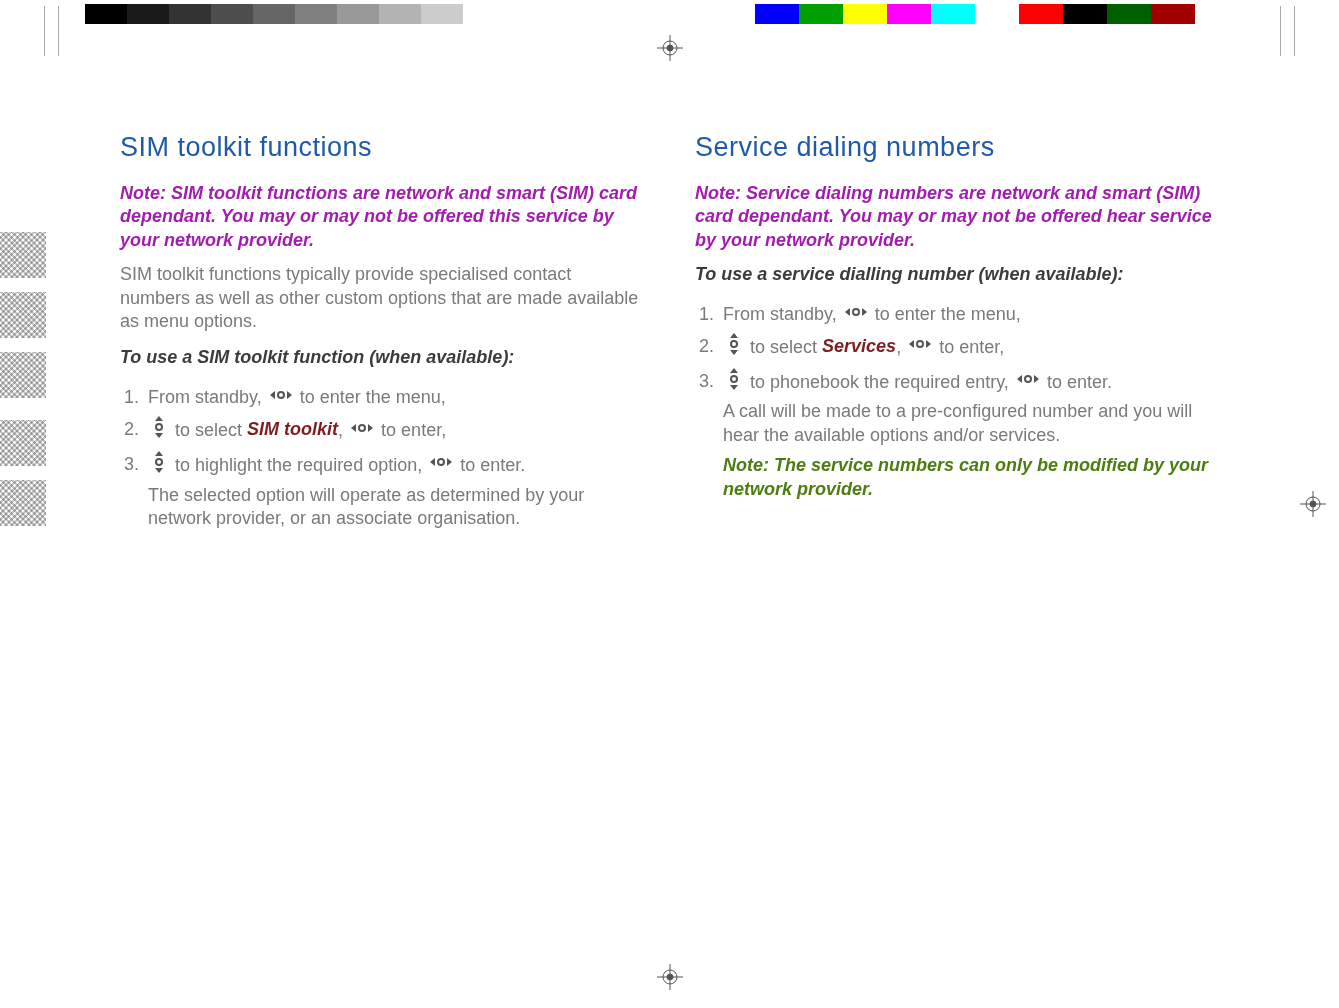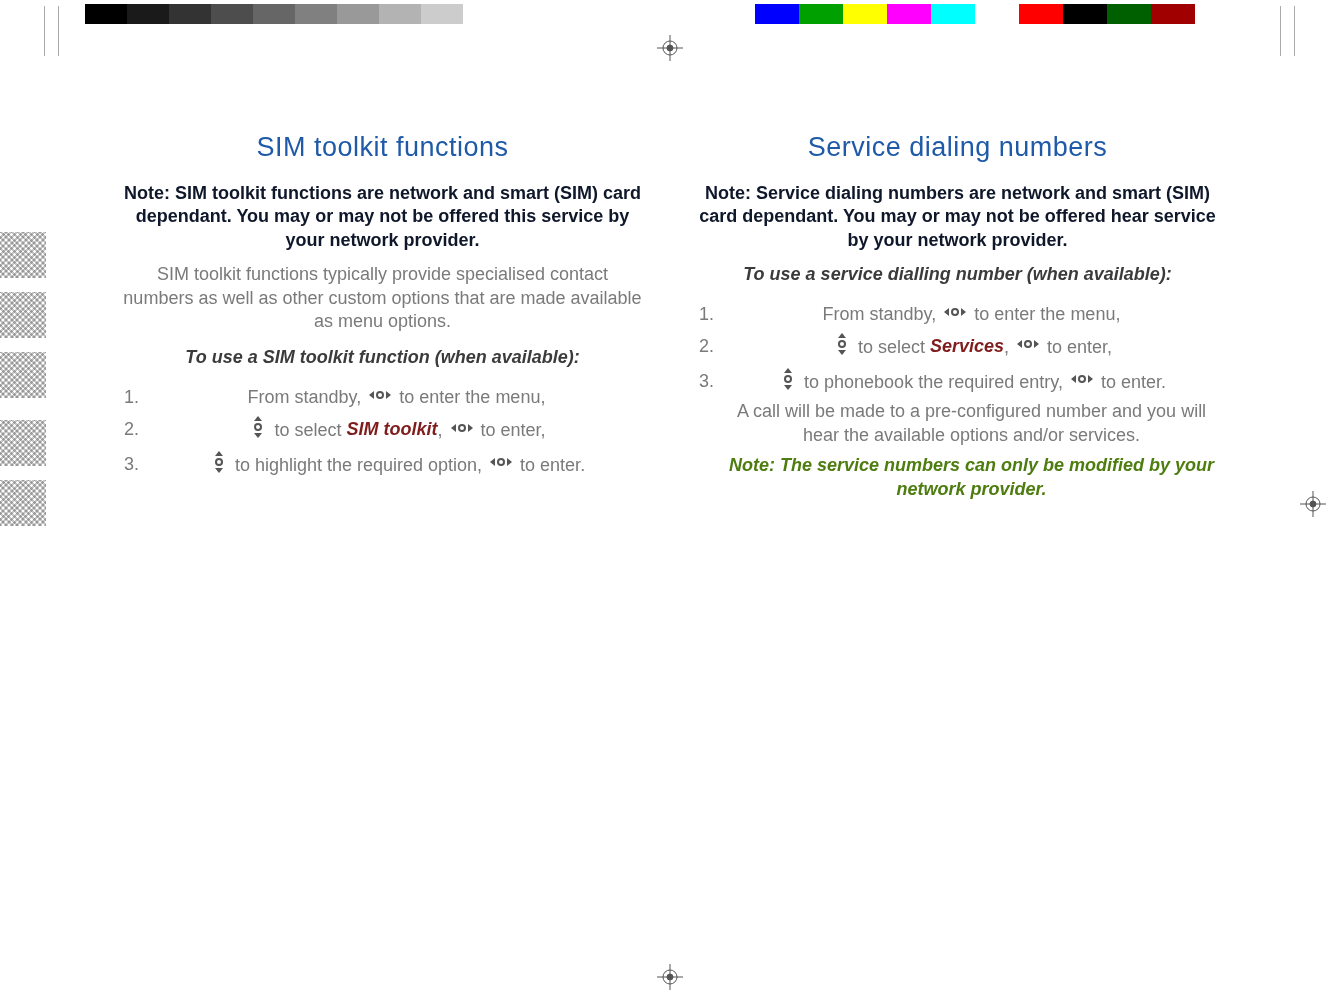--- a/index.html
+++ b/index.html
@@ -13,23 +13,23 @@
   .color-bar span{width:44px;}
   .cross{position:absolute;top:35px;left:50%;transform:translateX(-50%);}
   .cross-left{position:absolute;top:50%;left:13px;transform:translateY(-50%);}
   .cross-right{position:absolute;top:50%;right:13px;transform:translateY(-50%);}
   .cross-bottom{position:absolute;bottom:18px;left:50%;transform:translateX(-50%);}
   .cross svg,.cross-left svg,.cross-right svg,.cross-bottom svg{display:block;}
   .trim-v{position:absolute;width:1px;background:#aaa;}
   
   .page{position:absolute;top:130px;left:120px;width:1100px;}
   .cols{display:flex;gap:50px;}
-  .col{flex:1;min-width:0;font-size:18px;line-height:1.32;text-align:center;}
+  .col{flex:1;min-width:0;font-size:18px;line-height:1.32;}
   h2{font-family:"Trebuchet MS","Lucida Sans",sans-serif;font-weight:400;color:#1e5aa8;font-size:27px;letter-spacing:0.5px;margin:0 0 10px 0;}
-  .note{font-weight:600;color:#0f172a;margin:16px 0 10px 0;}
+  .note{font-style:italic;font-weight:600;color:#a21caf;margin:16px 0 10px 0;}
   .body{color:#7a7a7a;margin:0 0 12px 0;}
   .task{font-style:italic;font-weight:600;color:#3b3b3b;margin:8px 0 6px 0;}
   ol.steps{margin:16px 0 0 24px;padding:0;}
   ol.steps li{margin:0 0 6px 0;padding-left:4px;color:#7a7a7a;}
   ol.steps li .seg{vertical-align:middle;}
   .kw{font-style:italic;font-weight:700;color:#7f1d1d;}
   .step-note{margin:4px 0 0 0;color:#7a7a7a;}
   .step-note2{font-style:italic;font-weight:600;color:#4d7c0f;margin:6px 0 0 0;}
   .dpad{display:inline-block;vertical-align:middle;margin:0 3px;}
   
@@ -161,20 +161,21 @@
           <span class="seg"> to highlight the required option, </span>
           <span class="dpad"><svg width="22" height="16">
                 <g fill="#555">
                   <polygon points="0,8 5,4 5,12"></polygon>
                   <polygon points="22,8 17,4 17,12"></polygon>
                   <circle cx="11" cy="8" r="4"></circle>
                   <circle cx="11" cy="8" r="2" fill="#fff"></circle>
                 </g>
               </svg></span>
           <span class="seg"> to enter.</span>
+          <p class="step-note">The selected option will operate as determined by your network provider, or an associate organisation.</p>
         </li>
       </ol>
     </div>
 
     <div class="col">
       <h2>Service dialing numbers</h2>
       <p class="note">Note: Service dialing numbers are network and smart (SIM) card dependant. You may or may not be offered hear service by your network provider.</p>
       <p class="task">To use a service dialling number (when available):</p>
       <ol class="steps">
         <li>

